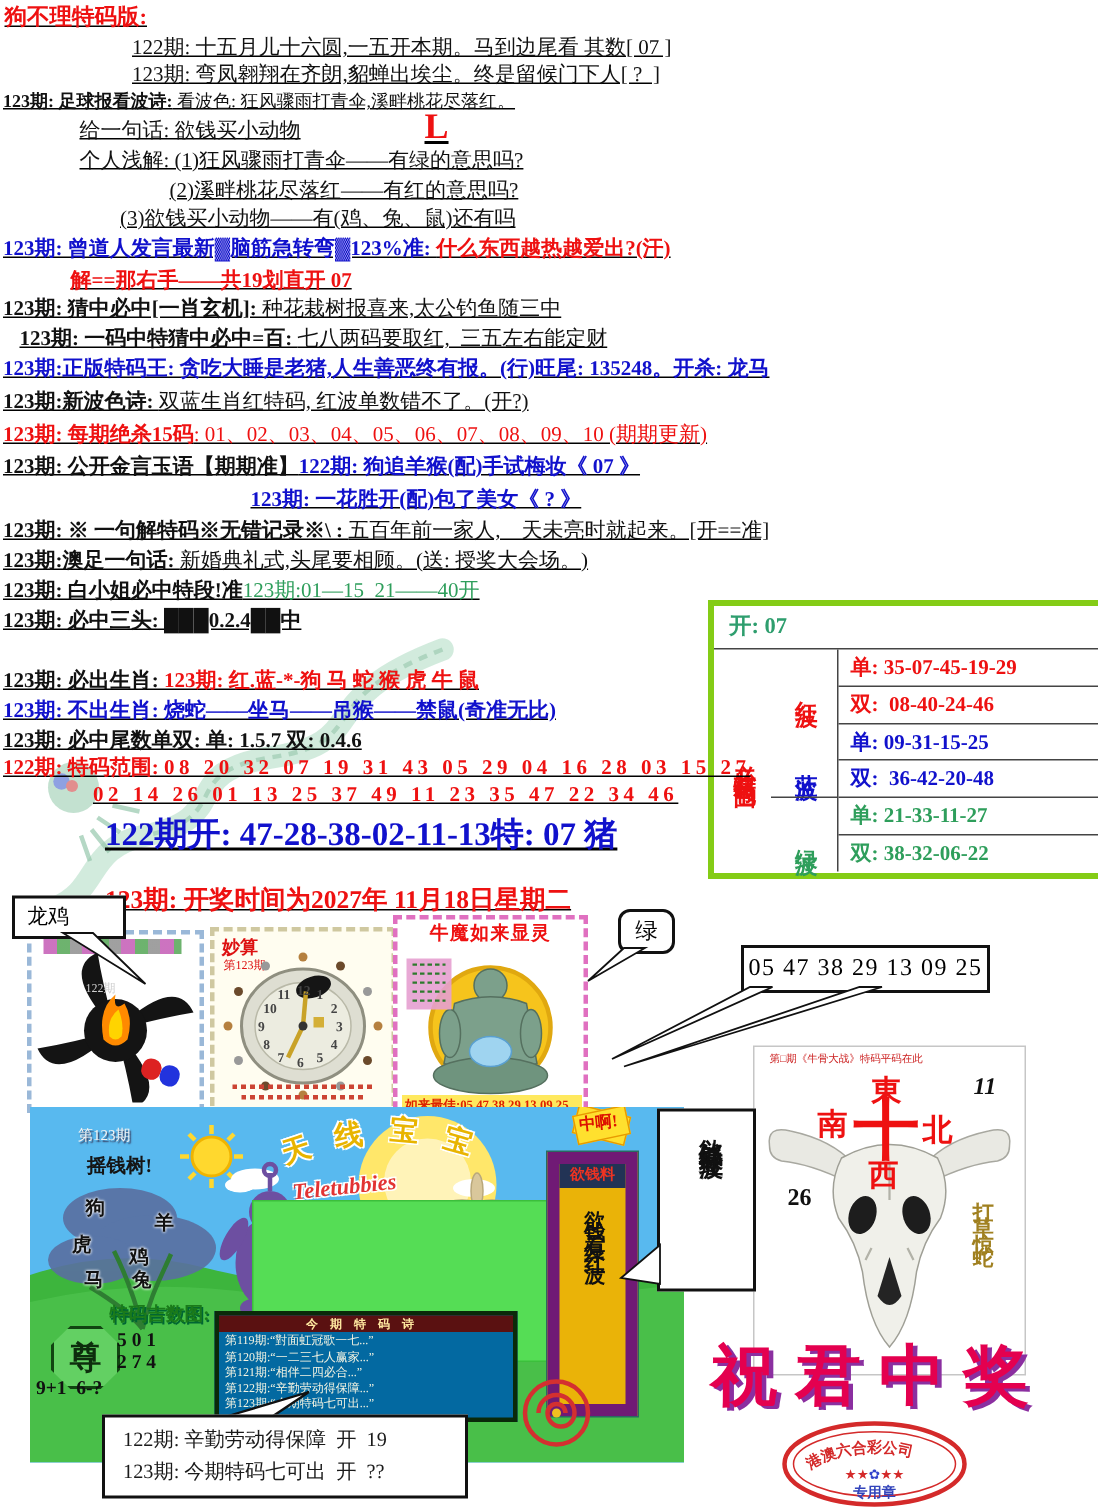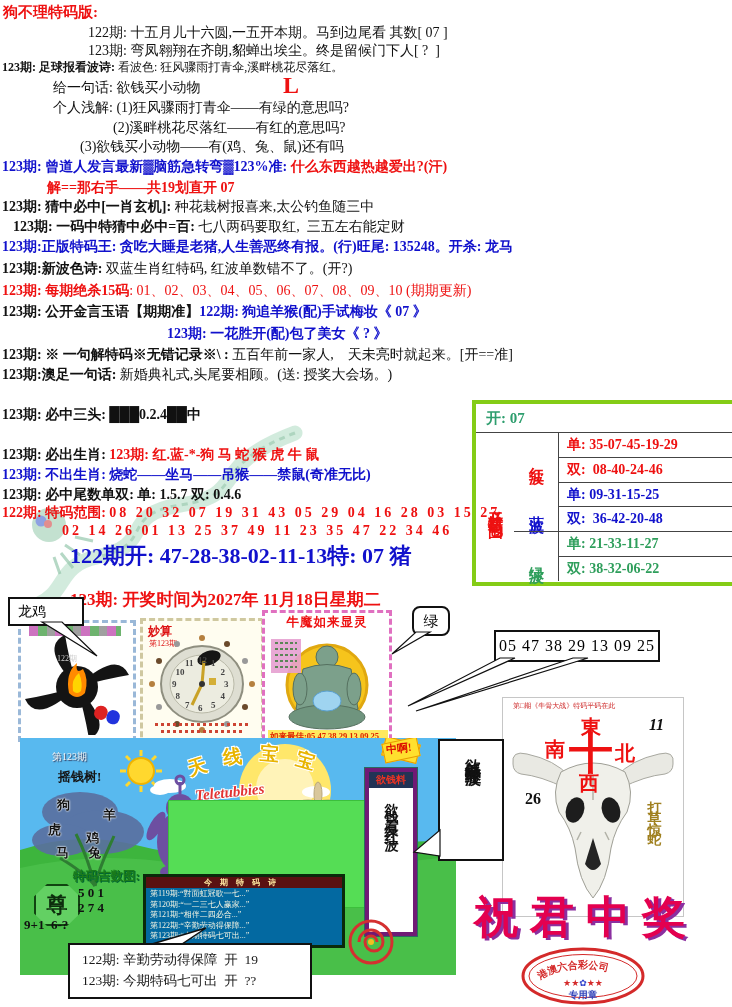--- a/index.html
+++ b/index.html
@@ -1,19 +1,19 @@
 <!DOCTYPE html>
 <html><head>
 <meta charset="utf-8">
 <style>
   html,body{margin:0;padding:0;}
   body{width:732px;height:1007px;position:relative;background:#fff;overflow:hidden;
        font-family:"Liberation Serif","DejaVu Serif",serif;}
   .abs{position:absolute;}
-  .line{position:absolute;white-space:pre;font-size:14px;line-height:1.15;}
+  .line{position:absolute;white-space:pre;font-size:14px;line-height:1.15;text-decoration:underline;}
   .c-k{color:#111}.c-r{color:#ee1111}.c-b{color:#1111cc}.c-g{color:#2e9e5b}
   .bold{font-weight:bold}
   
   .rtable{position:absolute;left:472px;top:400px;width:256px;height:178px;border:4px solid #84cc16;background:#fff;}
   .rt-open{height:28px;border-bottom:1px solid #444;color:#2e9e6e;font-weight:bold;font-size:15px;line-height:28px;padding-left:10px;}
   .rt-body{display:flex;height:148px;}
   .rt-side{width:38px;display:flex;align-items:center;justify-content:center;color:#ee1111;font-weight:bold;font-size:15px;}
   .rt-waves{width:44px;display:flex;flex-direction:column;}
   .rt-wave{flex:1;display:flex;align-items:center;justify-content:center;font-weight:bold;font-size:15px;}
   .rt-wave.gtop{border-top:1px solid #444;}
@@ -61,20 +61,21 @@
     <div class="line" style="left: 47px; top: 180px; font-size: 14px;"><span class="c-r bold">解==那右手——共19划直开 07</span></div>
     <div class="line" style="left: 2px; top: 199px; font-size: 14px;"><span class="c-k bold">123期: 猜中必中[一肖玄机]: </span><span class="c-k">种花栽树报喜来,太公钓鱼随三中</span></div>
     <div class="line" style="left: 13px; top: 219px; font-size: 14px;"><span class="c-k bold">123期: 一码中特猜中必中=百: </span><span class="c-k">七八两码要取红,  三五左右能定财</span></div>
     <div class="line" style="left: 2px; top: 239px; font-size: 14px;"><span class="c-b bold">123期:正版特码王: 贪吃大睡是老猪,人生善恶终有报。(行)旺尾: 135248。开杀: 龙马</span></div>
     <div class="line" style="left: 2px; top: 261px; font-size: 14px;"><span class="c-k bold">123期:新波色诗: </span><span class="c-k">双蓝生肖红特码, 红波单数错不了。(开?)</span></div>
     <div class="line" style="left: 2px; top: 283px; font-size: 14px;"><span class="c-r bold">123期: 每期绝杀15码</span><span class="c-r">: 01、02、03、04、05、06、07、08、09、10 (期期更新)</span></div>
     <div class="line" style="left: 2px; top: 304px; font-size: 14px;"><span class="c-k bold">123期: 公开金言玉语【期期准】</span><span class="c-b bold">122期: 狗追羊猴(配)手试梅妆《 07 》</span></div>
     <div class="line" style="left: 167px; top: 326px; font-size: 14px;"><span class="c-b bold">123期: 一花胜开(配)包了美女《 ? 》</span></div>
     <div class="line" style="left: 2px; top: 347px; font-size: 14px;"><span class="c-k bold">123期: ※ 一句解特码※无错记录※\ : </span><span class="c-k">五百年前一家人,    天未亮时就起来。[开==准]</span></div>
     <div class="line" style="left: 2px; top: 367px; font-size: 14px;"><span class="c-k bold">123期:澳足一句话: </span><span class="c-k">新婚典礼式,头尾要相顾。(送: 授奖大会场。)</span></div>
+    <div class="line" style="left: 2px; top: 387px; font-size: 14px;"><span class="c-k bold">123期: 白小姐必中特段!准</span><span class="c-g">123期:01—15  21——40开</span></div>
     <div class="line" style="left: 2px; top: 407px; font-size: 14px;"><span class="c-k bold">123期: 必中三头: </span><span class="c-k bold">███0.2.4██中</span></div>
     <div class="line" style="left: 2px; top: 447px; font-size: 14px;"><span class="c-k bold">123期: 必出生肖: </span><span class="c-r bold">123期: 红.蓝-*-狗 马 蛇 猴 虎 牛 鼠</span></div>
     <div class="line" style="left: 2px; top: 467px; font-size: 14px;"><span class="c-b bold">123期: 不出生肖: 烧蛇——坐马——吊猴——禁鼠(奇准无比)</span></div>
     <div class="line" style="left: 2px; top: 487px; font-size: 14px;"><span class="c-k bold">123期: 必中尾数单双: </span><span class="c-k bold">单: 1.5.7 双: 0.4.6</span></div>
     <div class="line" style="left: 2px; top: 505px; font-size: 14px;"><span class="c-r bold">122期: 特码范围: </span><span class="c-r bold" style="letter-spacing: 3px;">08 20 32 07 19 31 43 05 29 04 16 28 03 15 27</span></div>
     <div class="line" style="left: 62px; top: 523px; font-size: 14px;"><span class="c-r bold" style="letter-spacing: 3px;">02 14 26 01 13 25 37 49 11 23 35 47 22 34 46</span></div>
     <div class="line" style="left: 70px; top: 543px; font-size: 22px;"><span class="c-b bold">122期开: 47-28-38-02-11-13特: 07 猪</span></div>
     <div class="line" style="left: 70px; top: 590px; font-size: 17px;"><span class="c-r bold">123期: 开奖时间为2027年 11月18日星期二</span></div>
   </div>
 
@@ -306,21 +307,21 @@
       <div class="zchar" style="left: 36px; top: 106px;">马</div>
       <div class="zchar" style="left: 68px; top: 106px;">兔</div>
     </div>
 
   <div class="abs" style="left:148px;top:62px;width:247px;height:106px;background:#55dd55;border:1px solid #3cbf3c;"></div>
 
   <div class="burst" style="left:363px;top:2px;transform:rotate(14deg)"></div>
   <div class="burst" style="left:363px;top:2px;transform:rotate(-12deg)"></div>
   <div class="abs bold" style="left:366px;top:3px;color:#dd1100;font-size:11px;z-index:3;transform:rotate(-6deg)">中啊!</div>
 
-  <div class="abs" style="left:345px;top:30px;width:44px;height:160px;background:#ffffff;border:4px solid #701a75;box-shadow:0 0 0 1px #2a6a60;z-index:2">
+  <div class="abs" style="left:345px;top:30px;width:44px;height:160px;background:#eab308;border:8px solid #701a75;box-shadow:0 0 0 1px #2a6a60;z-index:2">
     <div style="height:16px;background:#223355;color:#ee3322;font-size:10px;font-weight:bold;text-align:center;line-height:16px">欲钱料</div>
     <div class="vtext bold" style="margin:4px auto 0 auto;font-size:14px;color:#111;height:128px;letter-spacing:7px">欲钱看绿红波</div>
   </div>
 
   <div class="abs bold" style="left:53px;top:130px;font-size:12.5px;color:#1a7a1a;text-shadow:1px 1px 0 #063;z-index:2">特码吉数图:</div>
   <div class="abs" style="left:14px;top:146px;width:42px;height:38px;background:#63d063;border:2.5px solid #114411;clip-path:polygon(28% 0,72% 0,100% 30%,100% 70%,72% 100%,28% 100%,0 70%,0 30%);text-align:center;z-index:2">
     <span class="bold" style="font-size:21px;color:#0d2d0d;line-height:38px">尊</span>
   </div>
   <div id="digit-lines" class="abs" style="left:0;top:0;width:436px;height:237px;z-index:2">
       <div class="bold" style="position: absolute; left: 58px; top: 147px; font-size: 13px; color: rgb(17, 17, 17); white-space: pre;">5 0 1</div>

